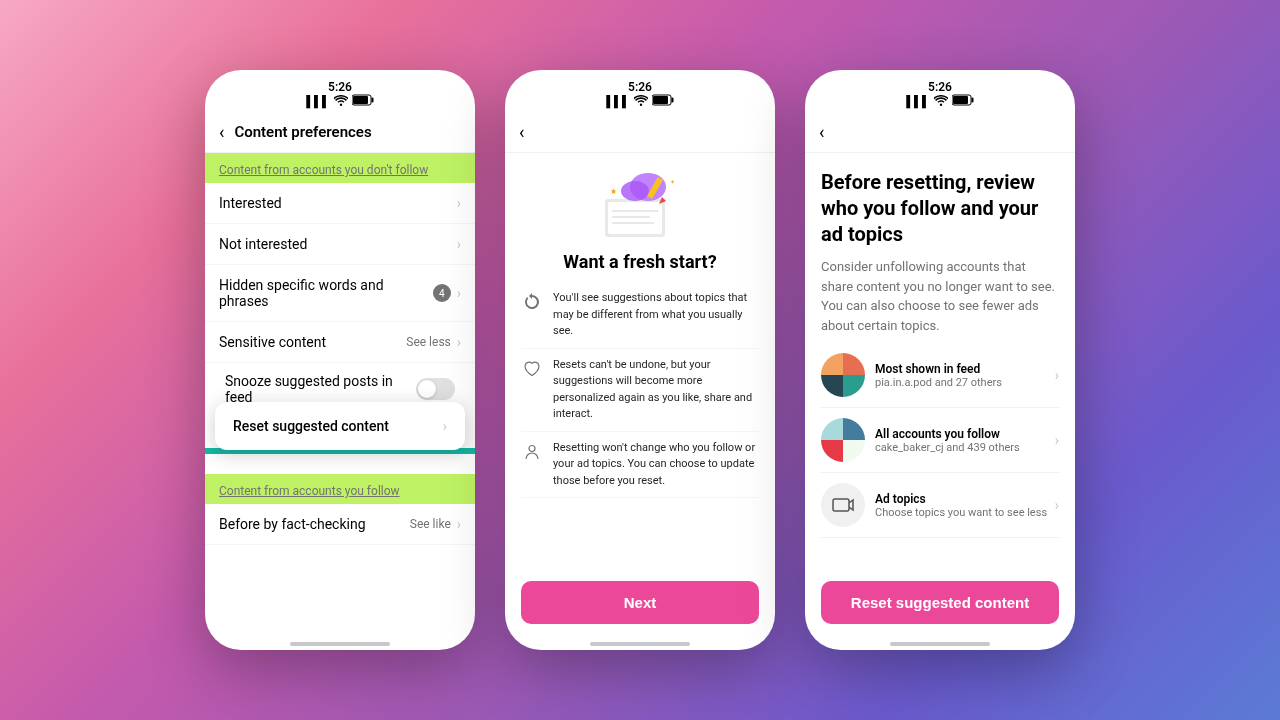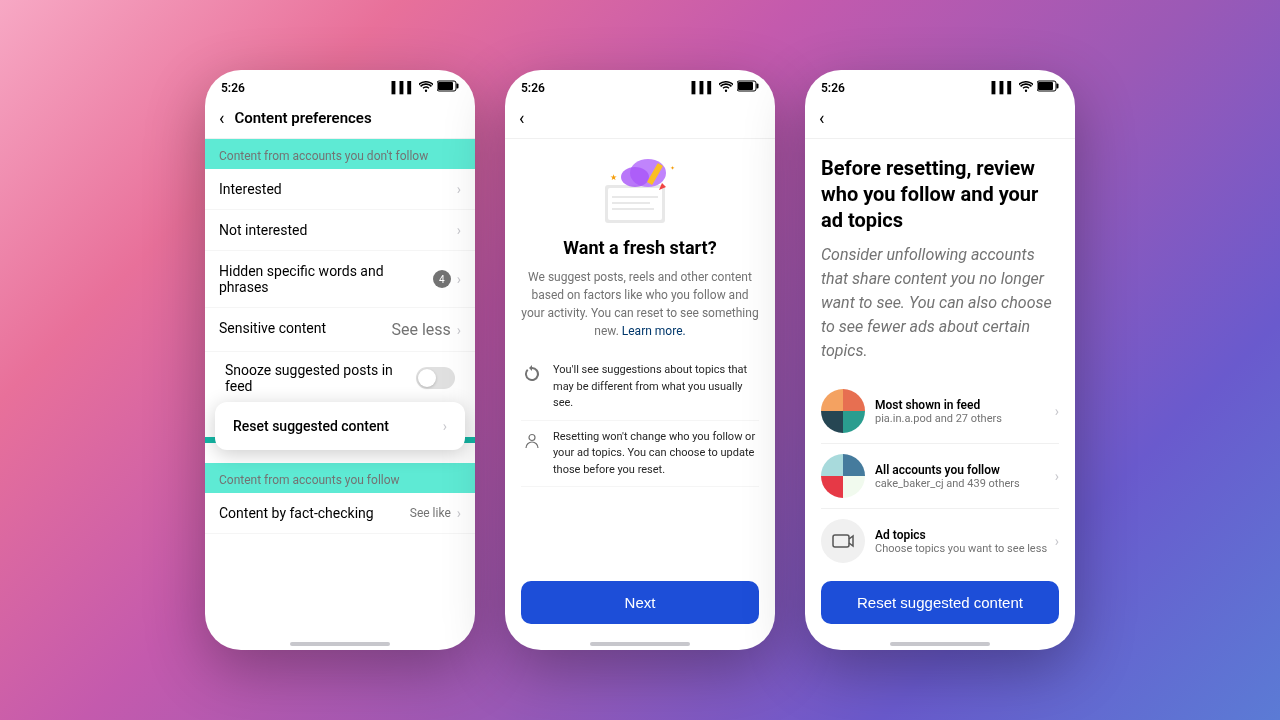--- a/index.html
+++ b/index.html
@@ -28,20 +28,21 @@
     }
 
     .status-bar {
       display: flex;
       justify-content: space-between;
       align-items: center;
       padding: 10px 16px 6px;
       font-size: 12px;
       font-weight: 600;
       flex-shrink: 0;
+      flex-direction: column;
     }
 
     .status-icons {
       display: flex;
       align-items: center;
       gap: 4px;
       font-size: 11px;
     }
 
     .nav-header {
@@ -71,21 +72,22 @@
       overflow-x: hidden;
     }
 
     .phone-content::-webkit-scrollbar { display: none; }
 
     
     .section-label {
       font-size: 12px;
       color: #737373;
       padding: 10px 14px 6px;
-      background: #5eead4;
+      background: #bef264;
+      text-decoration: underline;
     }
 
     .menu-item {
       display: flex;
       justify-content: space-between;
       padding: 12px 14px;
       border-bottom: 1px solid #f5f5f5;
       cursor: pointer;
     }
 
@@ -257,24 +259,24 @@
     .phone-bottom-bar {
       padding: 12px 16px;
       flex-shrink: 0;
     }
 
     .bottom-btn {
       width: 100%;
       padding: 13px;
       border-radius: 10px;
       border: none;
-      background: #1d4ed8;
+      background: #ec4899;
       color: #fff;
       font-size: 15px;
-      font-weight: 400;
+      font-weight: 700;
       cursor: pointer;
     }
 
     .home-indicator {
       display: flex;
       justify-content: center;
       padding: 6px 0 4px;
       flex-shrink: 0;
     }
 
@@ -292,25 +294,24 @@
 
     .review-title {
       font-size: 20px;
       font-weight: 700;
       color: #000;
       line-height: 1.3;
       margin-bottom: 10px;
     }
 
     .review-desc {
-      font-size: 16px;
+      font-size: 13px;
       color: #737373;
       line-height: 1.5;
-      margin-bottom: 16px;
-      font-style: italic;
+      margin-bottom: 8px;
     }
 
     .account-item {
       display: flex;
       align-items: center;
       padding: 10px 0;
       border-bottom: 1px solid #f0f0f0;
       cursor: pointer;
     }
 
@@ -401,35 +402,35 @@
     <div class="menu-item">
       <span class="menu-item-left">Hidden specific words and phrases</span>
       <div class="menu-item-right">
         <div class="badge">4</div>
         <span class="chevron">›</span>
       </div>
     </div>
     <div class="menu-item">
       <span class="menu-item-left">Sensitive content</span>
       <div class="menu-item-right">
-        <span style="font-size:16px;color:#737373;">See less</span>
+        <span style="font-size:12px;color:#737373;">See less</span>
         <span class="chevron">›</span>
       </div>
     </div>
     <div class="snooze-item">
       <div class="snooze-main">
         <span class="snooze-title">Snooze suggested posts in feed</span>
         <div class="toggle"></div>
       </div>
       <div class="snooze-subtitle">Hide suggested posts in feed for 30 days</div>
     </div>
     <div style="height:20px;"></div>
     <div class="section-label">Content from accounts you follow</div>
     <div class="menu-item">
-      <span class="menu-item-left">Content by fact-checking</span>
+      <span class="menu-item-left">Before by fact-checking</span>
       <div class="menu-item-right">
         <span style="font-size:12px;color:#737373;">See like</span>
         <span class="chevron">›</span>
       </div>
     </div>
   </div>
 
   <div class="reset-popup">
     <div class="reset-popup-item">
       <span class="reset-popup-text">Reset suggested content</span>
@@ -479,33 +480,37 @@
 
         <text x="20" y="25" font-size="8" fill="#f59e0b">★</text>
         <text x="80" y="15" font-size="6" fill="#f59e0b">✦</text>
 
         <line x1="22" y1="42" x2="68" y2="42" stroke="#e0e0e0" stroke-width="1.5"></line>
         <line x1="22" y1="48" x2="60" y2="48" stroke="#e0e0e0" stroke-width="1.5"></line>
         <line x1="22" y1="54" x2="64" y2="54" stroke="#e0e0e0" stroke-width="1.5"></line>
       </svg>
 
       <h2 class="fresh-start-title">Want a fresh start?</h2>
-      <p class="fresh-start-desc">
-        <span>We suggest posts, reels and other content based on factors like who you follow and your activity. You can reset to see something new.</span>
-        <a href="#">Learn more.</a>
-      </p>
 
       <div class="bullet-list">
         <div class="bullet-item">
           <div class="bullet-icon">
             <svg width="18" height="18" viewBox="0 0 18 18">
                 <path d="M9 2a7 7 0 1 1-4.95 2.05L5.4 5.4A5 5 0 1 0 9 4V6L6 3l3-3V2z" fill="#737373"></path>
               </svg>
           </div>
           <span class="bullet-text">You'll see suggestions about topics that may be different from what you usually see.</span>
+        </div>
+        <div class="bullet-item">
+          <div class="bullet-icon">
+            <svg width="18" height="18" viewBox="0 0 18 18">
+                <path d="M9 15.5S2 10.8 2 5.9A4.1 4.1 0 0 1 9 3.3a4.1 4.1 0 0 1 7 2.6C16 10.8 9 15.5 9 15.5z" stroke="#737373" stroke-width="1.2" fill="none"></path>
+              </svg>
+          </div>
+          <span class="bullet-text">Resets can't be undone, but your suggestions will become more personalized again as you like, share and interact.</span>
         </div>
         <div class="bullet-item">
           <div class="bullet-icon">
             <svg width="18" height="18" viewBox="0 0 18 18">
                 <circle cx="9" cy="5.5" r="3" stroke="#737373" stroke-width="1.2" fill="none"></circle>
                 <path d="M3 16c0-3.3 2.7-6 6-6s6 2.7 6 6" stroke="#737373" stroke-width="1.2" fill="none"></path>
               </svg>
           </div>
           <span class="bullet-text">Resetting won't change who you follow or your ad topics. You can choose to update those before you reset.</span>
         </div>

